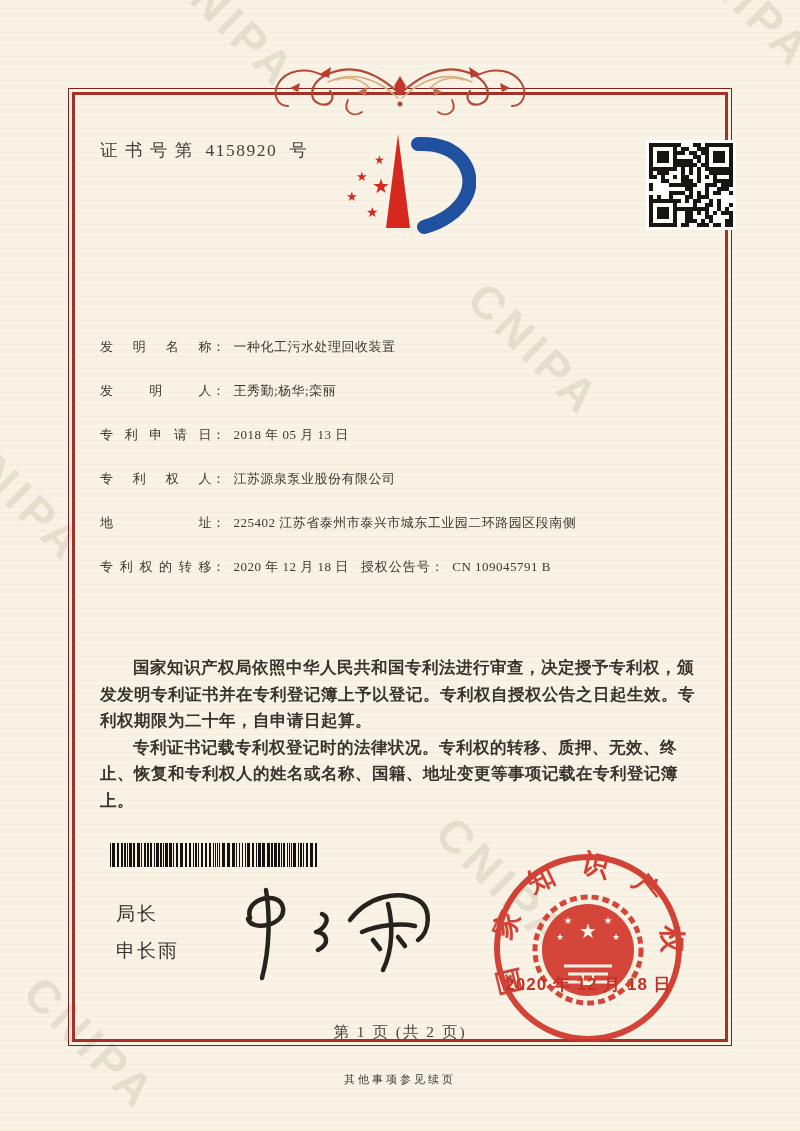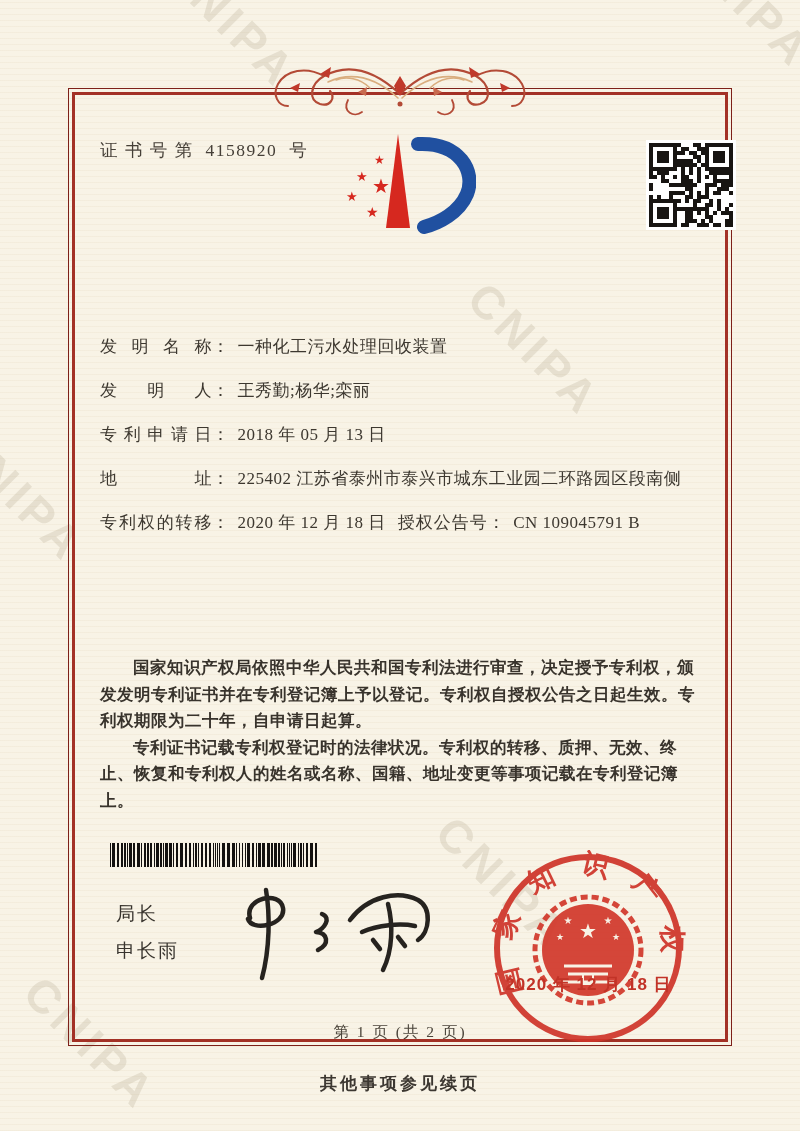--- a/index.html
+++ b/index.html
@@ -36,21 +36,21 @@
   .cert-no span { margin-right:6px; }
   .logo { left:336px; top:128px; width:140px; height:108px; z-index:2; }
   .logo .star { position:absolute; color:#d6281f; line-height:1; }
   .qr { left:646px; top:140px; width:90px; height:90px; background:#ffffff;
     padding:3px; z-index:2; }
   .title { left:0; right:0; top:238px; text-align:center; z-index:2;
     font-size:40px; font-weight:bold; color:#2c2a26;
     letter-spacing:30px; text-indent:30px; }
   
   .fields { left:100px; top:334px; width:606px; z-index:2; }
-  .field-row { margin-bottom:18px; font-size:17px; line-height:26px;
+  .field-row { margin-bottom:18px; font-size:13px; line-height:26px;
     letter-spacing:0.5px; color:#3d3830; }
   .field-label { display:inline-block; width:112px; text-align:justify;
     text-align-last:justify; vertical-align:top; }
   .field-colon { margin-right:8px; vertical-align:top; }
   .field-value { display:inline-block; vertical-align:top; max-width:470px; }
   .grant-group { margin-left:12px; }
   .grant-group .field-label2 { letter-spacing:1px; }
   
   .body-text { left:100px; top:655px; width:606px; z-index:2;
     font-size:16.5px; line-height:26.5px; color:#38332c; letter-spacing:0.5px; }
@@ -65,21 +65,21 @@
   .sig-hand { left:222px; top:878px; z-index:2; }
   
   .seal { left:486px; top:850px; z-index:3; }
   .seal-date { left:496px; top:973px; width:185px; text-align:center;
     font:bold 17px "Liberation Sans",sans-serif; color:#c23327;
     letter-spacing:1px; z-index:4; white-space:nowrap; }
   
   .page-num { left:0; right:0; top:1022px; text-align:center; z-index:2;
     font-size:15.5px; color:#4a443a; letter-spacing:2px; }
   .footer-note { left:0; right:0; top:1072px; text-align:center; z-index:2;
-    font-size:17px; color:#3c3731; letter-spacing:3px;font-weight:bold; }
+    font-size:11px; color:#3c3731; letter-spacing:3px; }
 </style>
 </head>
 <body>
 
 <div class="page">
 
   <div class="wm wm-a">CNIPA</div>
   <div class="wm wm-b">CNIPA</div>
   <div class="wm wm-c">CNIPA</div>
   <div class="wm wm-d">CNIPA</div>
@@ -387,20 +387,23 @@
     <div class="field-row">
       <span class="field-label">发明名称</span><span class="field-colon">：</span><span class="field-value">一种化工污水处理回收装置</span>
     </div>
     <div class="field-row">
       <span class="field-label">发明人</span><span class="field-colon">：</span><span class="field-value">王秀勤;杨华;栾丽</span>
     </div>
     <div class="field-row">
       <span class="field-label">专利申请日</span><span class="field-colon">：</span><span class="field-value">2018 年 05 月 13 日</span>
     </div>
     <div class="field-row">
+      <span class="field-label">专利权人</span><span class="field-colon">：</span><span class="field-value">江苏源泉泵业股份有限公司</span>
+    </div>
+    <div class="field-row">
       <span class="field-label">地址</span><span class="field-colon">：</span><span class="field-value">225402 江苏省泰州市泰兴市城东工业园二环路园区段南侧</span>
     </div>
     <div class="field-row">
       <span class="field-label">专利权的转移</span><span class="field-colon">：</span><span class="field-value" style="max-width:200px;">2020 年 12 月 18 日</span><span class="grant-group"><span class="field-label2">授权公告号</span><span class="field-colon">：</span><span>CN 109045791 B</span></span>
     </div>
   </div>
 
   <div class="abs body-text">
     <p>国家知识产权局依照中华人民共和国专利法进行审查，决定授予专利权，颁发发明专利证书并在专利登记簿上予以登记。专利权自授权公告之日起生效。专利权期限为二十年，自申请日起算。</p>
     <p>专利证书记载专利权登记时的法律状况。专利权的转移、质押、无效、终止、恢复和专利权人的姓名或名称、国籍、地址变更等事项记载在专利登记簿上。</p>

